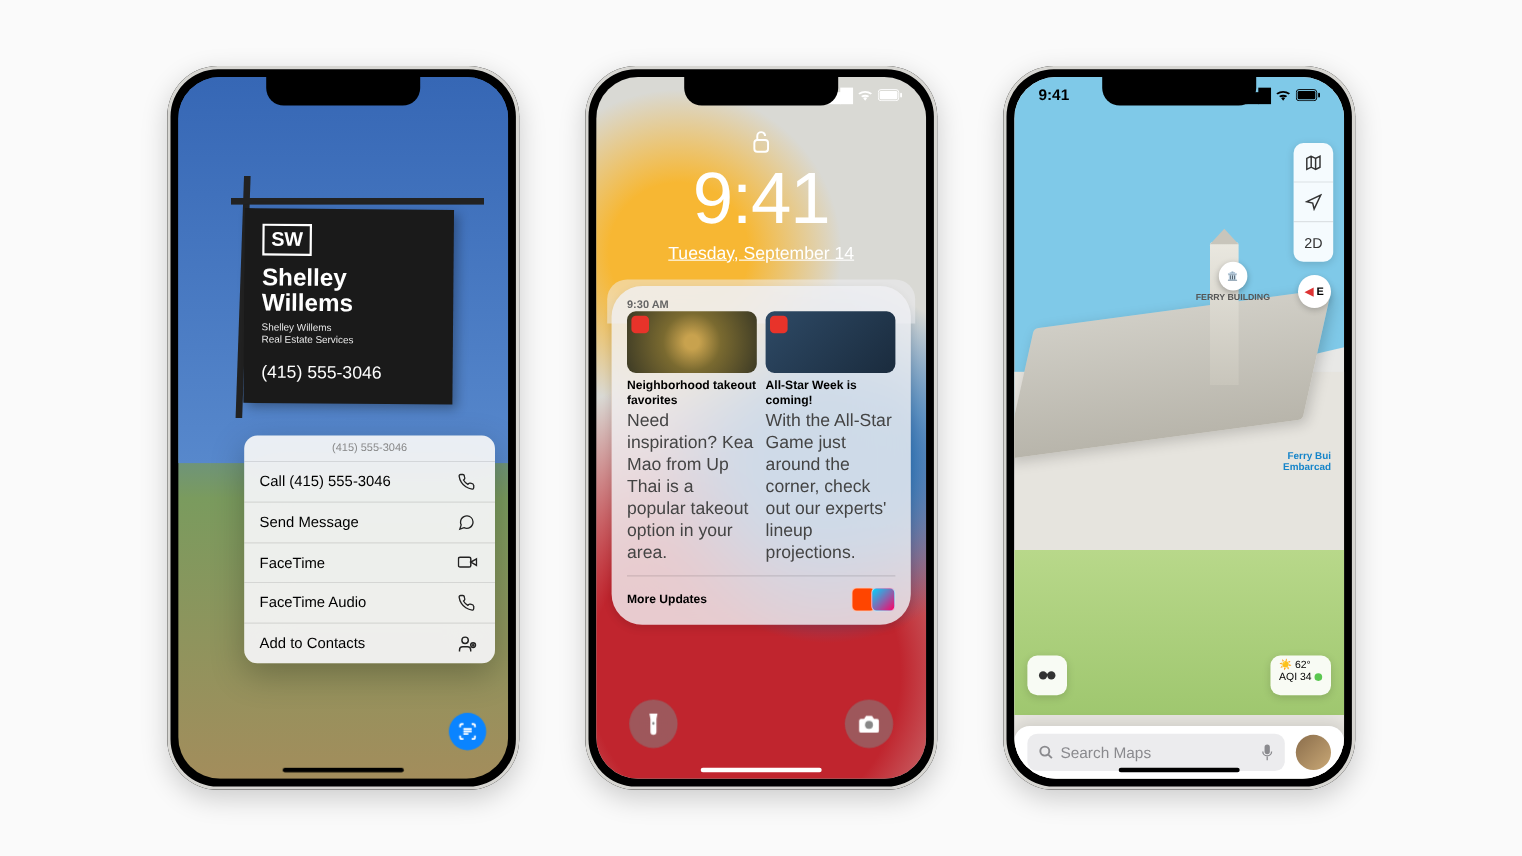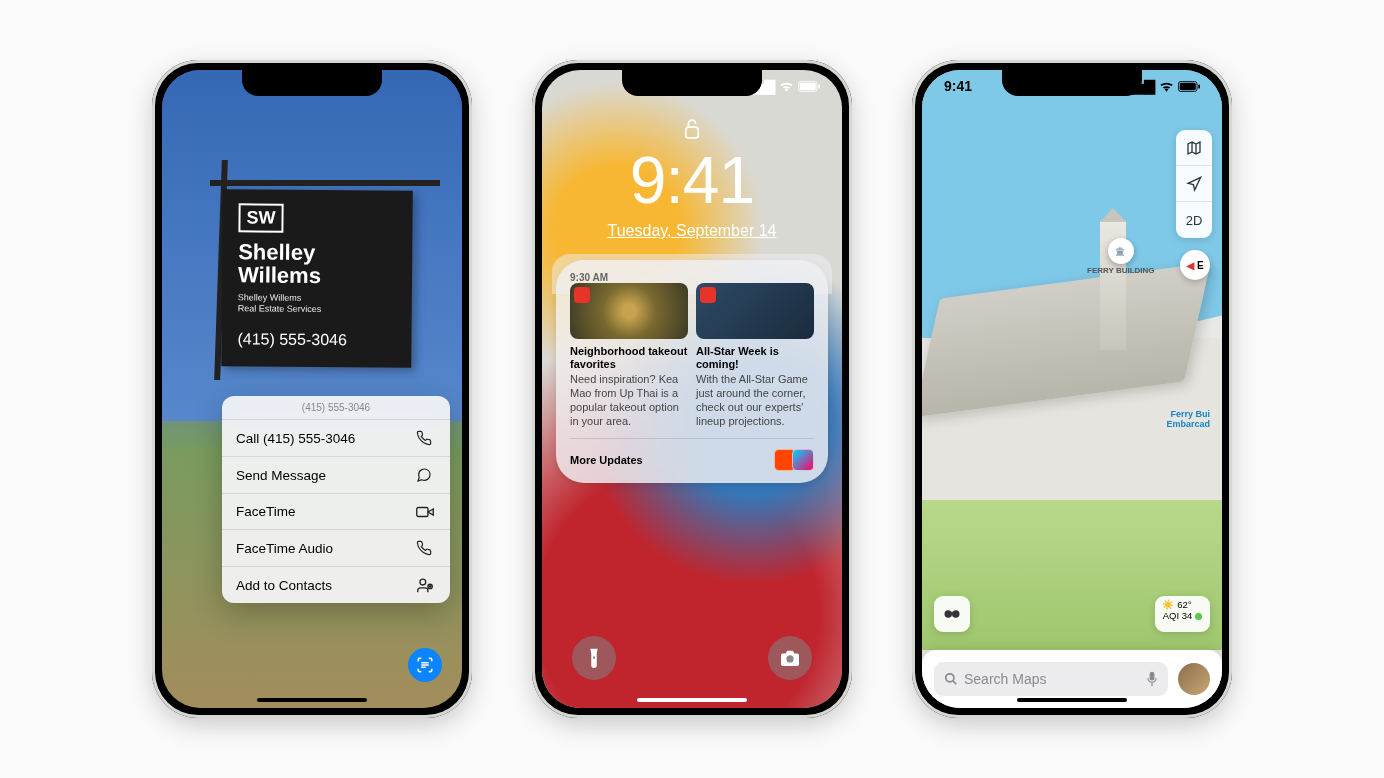--- a/index.html
+++ b/index.html
@@ -21,21 +21,21 @@
 .sign { position: absolute; top: 120px; left: 60px; width: 190px; background: #1a1a1a; color: #fff; padding: 14px 16px 18px; transform: rotate(0.5deg); box-shadow: 4px 4px 10px rgba(0,0,0,.3); }
 .sign-logo { font-weight: 700; font-size: 18px; border: 2px solid #fff; display: inline-block; padding: 2px 6px; margin-bottom: 8px; }
 .sign-name { font-size: 22px; font-weight: 600; line-height: 1.05; margin-bottom: 6px; }
 .sign-sub { font-size: 9px; line-height: 1.2; margin-bottom: 16px; opacity: .9; }
 .sign-phone { font-size: 16px; }
 .sign-pole { position:absolute; top:90px; left:56px; width:6px; height:220px; background:#222; transform:skewX(-2deg);}
 .sign-arm { position:absolute; top:110px; left:48px; width:230px; height:6px; background:#222; }
 
 .context-menu { position: absolute; top: 326px; left: 60px; width: 228px; background: rgba(245,245,247,.93); backdrop-filter: blur(20px); border-radius: 12px; overflow: hidden; box-shadow: 0 10px 30px rgba(0,0,0,.25); z-index: 30; }
 .context-header { font-size: 10px; color: #888; text-align: center; padding: 6px 0; border-bottom: .5px solid rgba(0,0,0,.1); }
-.context-item { display: flex; justify-content: space-between; align-items: center; padding: 10px 14px; font-size: 13.5px; border-bottom: .5px solid rgba(0,0,0,.1); }
+.context-item { display: flex; justify-content: space-between; padding: 10px 14px; font-size: 13.5px; border-bottom: .5px solid rgba(0,0,0,.1); }
 .context-item:last-child { border-bottom: none; }
 .context-icon { width: 20px; text-align: center; color: #222; }
 
 .livetext-btn { position: absolute; bottom: 26px; right: 20px; width: 34px; height: 34px; border-radius: 50%; background: #0a84ff; display: flex; align-items: center; justify-content: center; z-index: 30; }
 
 
 .lock-bg { width:100%; height:100%; background: radial-gradient(circle at 25% 25%, #f7b733 0%, #f7b733 12%, transparent 28%), radial-gradient(circle at 70% 55%, #3477b8 0%, #3477b8 18%, transparent 40%), radial-gradient(circle at 45% 85%, #c0252e 0%, #c0252e 25%, transparent 50%), #d9d9d4; position:relative; }
 .lock-icon { position:absolute; top:48px; left:50%; transform:translateX(-50%); color:#fff; font-size:20px; }
 .lock-time { position:absolute; top:72px; left:0; right:0; text-align:center; color:#fff; font-size:66px; font-weight:300; letter-spacing:-1px; }
 .lock-date { position:absolute; top:152px; left:0; right:0; text-align:center; color:#fff; font-size:16px; font-weight:500;text-decoration:underline; }
@@ -46,21 +46,21 @@
 .summary-title { font-size:15px; font-weight:700; margin-bottom:8px; display:flex; justify-content:space-between; align-items:center;}
 .summary-badge { background:#99989e; color:#fff; border-radius:50%; width:22px; height:22px; display:inline-flex; align-items:center; justify-content:center; font-size:11px; font-weight:600;}
 .summary-grid { display:flex; gap:8px; }
 .summary-col { flex:1; }
 .summary-img { width:100%; height:56px; border-radius:8px; margin-bottom:6px; position:relative; overflow:hidden;}
 .summary-img .app-badge { position:absolute; top:4px; left:4px; width:16px; height:16px; border-radius:4px; }
 .food-img { background: radial-gradient(circle at 50% 50%, #c8a24e 10%, #7a6a30 40%, #3c3a25 100%); }
 .sport-img { background: linear-gradient(135deg, #2e4a66 0%, #1a2b3d 100%); }
 .badge-red { background:#e8332a;}
 .summary-headline { font-size:11px; font-weight:700; line-height:1.2; margin-bottom:2px;}
-.summary-body { font-size:11px; line-height:1.25; color:#444; }
+.summary-body { font-size:16px; line-height:1.25; color:#444; }
 .summary-more { margin-top:10px; padding-top:10px; border-top:.5px solid rgba(0,0,0,.12); display:flex; justify-content:space-between; align-items:center; gap:10px;}
 .summary-more-text strong { display:block; font-size:11px;}
 .summary-more-text span { font-size:10.5px; color:#555;}
 .summary-icons { display:flex; }
 .app-ico { width:22px; height:22px; border-radius:5px; margin-left:-4px; border:1px solid rgba(255,255,255,.6);}
 .ico-reddit{background:#ff4500;} .ico-sty{background:linear-gradient(135deg,#00d4ff,#ff0066);}
 
 .lock-btn { position:absolute; bottom:28px; width:44px; height:44px; border-radius:50%; background:rgba(130,130,130,.55); display:flex; align-items:center; justify-content:center; color:#fff; backdrop-filter:blur(10px);}
 .lock-btn.left{left:30px;} .lock-btn.right{right:30px;}
 
@@ -78,21 +78,21 @@
 
 .map-ctrl { position:absolute; top:60px; right:10px; width:36px; background:rgba(255,255,255,.92); border-radius:9px; box-shadow:0 2px 8px rgba(0,0,0,.15); overflow:hidden;}
 .map-ctrl-item { height:36px; display:flex; align-items:center; justify-content:center; font-size:13px; color:#333; border-bottom:.5px solid rgba(0,0,0,.1); font-weight:500;}
 .map-ctrl-item:last-child{border:none;}
 .compass { position:absolute; top:180px; right:12px; width:30px; height:30px; border-radius:50%; background:#fff; display:flex; align-items:center; justify-content:center; font-size:10px; font-weight:700; box-shadow:0 2px 6px rgba(0,0,0,.2);}
 
 .map-bottom-left { position:absolute; bottom:76px; left:12px; width:36px; height:36px; border-radius:9px; background:rgba(255,255,255,.92); display:flex; align-items:center; justify-content:center; box-shadow:0 2px 8px rgba(0,0,0,.15);}
 .map-weather { position:absolute; bottom:76px; right:12px; height:36px; border-radius:9px; background:rgba(255,255,255,.92); padding:3px 8px; font-size:9.5px; line-height:1.2; box-shadow:0 2px 8px rgba(0,0,0,.15);}
 .aqi-dot { display:inline-block; width:7px; height:7px; border-radius:50%; background:#5ac750; vertical-align:middle;}
 
-.search-sheet { position:absolute; bottom:0; left:0; right:0; height:58px; background:#fff; border-radius:14px 14px 0 0; padding:10px 12px; display:flex; align-items:center; gap:10px; box-shadow:0 -2px 12px rgba(0,0,0,.1);}
+.search-sheet { position:absolute; bottom:0; left:0; right:0; height:48px; background:#fff; border-radius:14px 14px 0 0; padding:10px 12px; display:flex; align-items:center; gap:10px; box-shadow:0 -2px 12px rgba(0,0,0,.1);}
 .search-field { flex:1; background:#ececee; border-radius:9px; height:34px; display:flex; align-items:center; padding:0 10px; color:#8a8a8e; font-size:14px; gap:6px;}
 .avatar { width:32px; height:32px; border-radius:50%; background:linear-gradient(135deg,#8a6d4b,#c9a876);}
 .mic { margin-left:auto; color:#8a8a8e;}
 
 
 svg { display:block; }
 </style>
 </head>
 <body>
 

